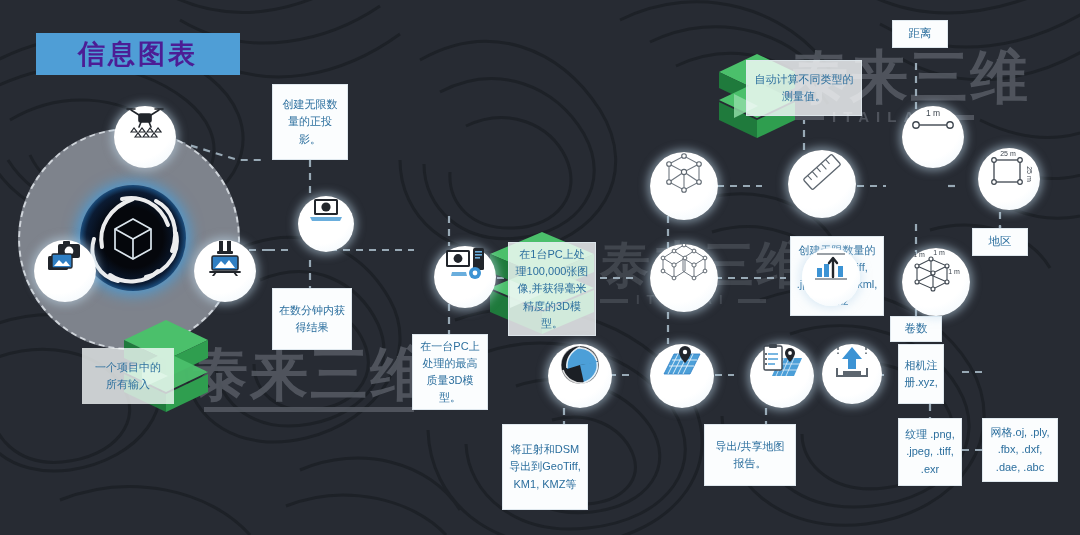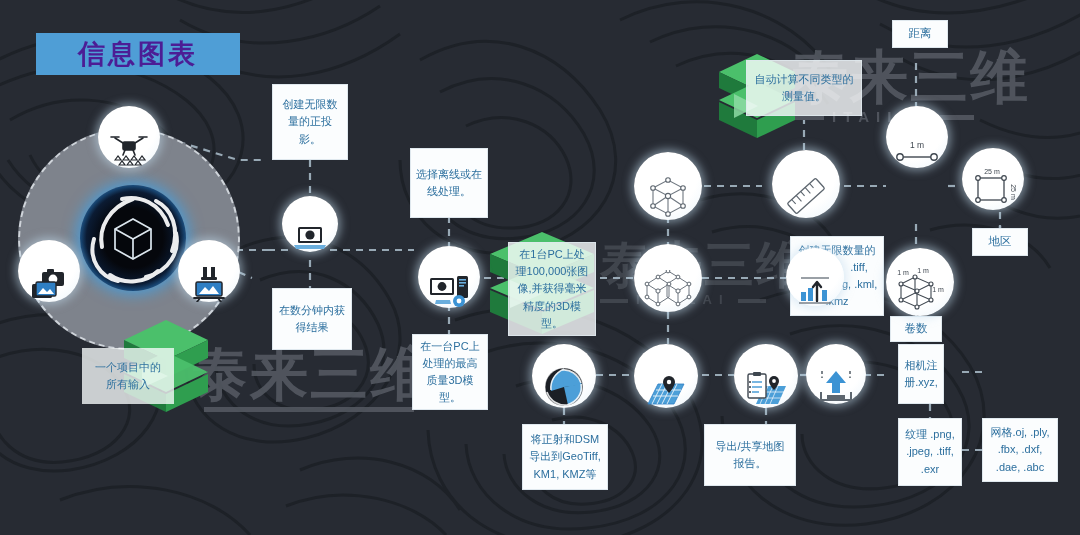--- a/index.html
+++ b/index.html
@@ -50,21 +50,21 @@
     box-shadow:0 0 14px 4px rgba(63,160,230,.75);
     overflow:hidden;
   }
   #aperture svg{position:absolute;left:0;top:0;}
 
   
   .node{
     position:absolute;z-index:5;border-radius:50%;
     background:radial-gradient(circle at 38% 30%,#ffffff 60%,#eaf4fb 100%);
     box-shadow:0 0 9px 3px rgba(196,222,240,.5);
-    display:flex;align-items:flex-end;justify-content:center;
+    display:flex;align-items:flex-start;justify-content:center;margin-left:16px;
   }
   .node svg{display:block;}
 
   
   .tbox{
     position:absolute;z-index:4;background:#fbfdfe;
     border:1px solid #dfe8ee;
     display:flex;align-items:center;justify-content:center;
     text-align:center;box-sizing:border-box;padding:6px 5px;
   }
@@ -350,23 +350,20 @@
       <circle cx="17" cy="11" r="4.6" fill="#21252b"></circle>
       <path d="M1 21 h32 l-2 4 H3 z" fill="#6aaedd"></path>
     </svg>
   </div>
 
   <div class="tbox" style="left:272px;top:288px;width:80px;height:62px;">
     <span class="t">在数分钟内获得结果</span>
   </div>
 
 
-  <div class="tbox" style="left:410px;top:148px;width:78px;height:70px;">
-    <span class="t">选择离线或在线处理。</span>
-  </div>
 
   <div class="node" style="left:418px;top:246px;width:62px;height:62px;">
     <svg width="42" height="34" viewBox="0 0 42 34" xmlns="http://www.w3.org/2000/svg">
       <rect x="2" y="4" width="24" height="17" rx="1.6" fill="#21252b"></rect>
       <rect x="4" y="6" width="20" height="13" fill="#ffffff"></rect>
       <circle cx="14" cy="12.5" r="4.4" fill="#21252b"></circle>
       <path d="M8 26 h14 l1 4 H7 z" fill="#6aaedd"></path>
       <rect x="29" y="2" width="11" height="22" rx="1.5" fill="#21252b"></rect>
       <g fill="#6aaedd">
           <rect x="31" y="5" width="7" height="1.6"></rect>
@@ -523,21 +520,21 @@
     <svg width="38" height="36" viewBox="0 0 38 36" xmlns="http://www.w3.org/2000/svg">
       <g stroke="#5d666f" stroke-width="1.6" fill="none" stroke-dasharray="3 2.5">
         <path d="M5 3 v7 M33 3 v7"></path>
       </g>
       <path d="M19 3 L29 15 H23 V25 H15 V15 H9 Z" fill="#3c93d4"></path>
       <path d="M4 24 v8 h30 v-8" fill="none" stroke="#5d666f" stroke-width="2"></path>
       <rect x="10" y="27" width="18" height="4" fill="#5d666f"></rect>
     </svg>
   </div>
 
-  <div class="tbox" style="left:522px;top:424px;width:86px;height:66px;text-align:center;">
+  <div class="tbox" style="left:502px;top:424px;width:86px;height:86px;text-align:center;">
     <span class="t">将正射和DSM导出到GeoTiff, KM1, KMZ等</span>
   </div>
 
   <div class="tbox" style="left:704px;top:424px;width:92px;height:62px;">
     <span class="t">导出/共享地图报告。</span>
   </div>
 
   <div class="tbox small" style="left:892px;top:20px;width:56px;height:28px;">
     <span class="t">距离</span>
   </div>

